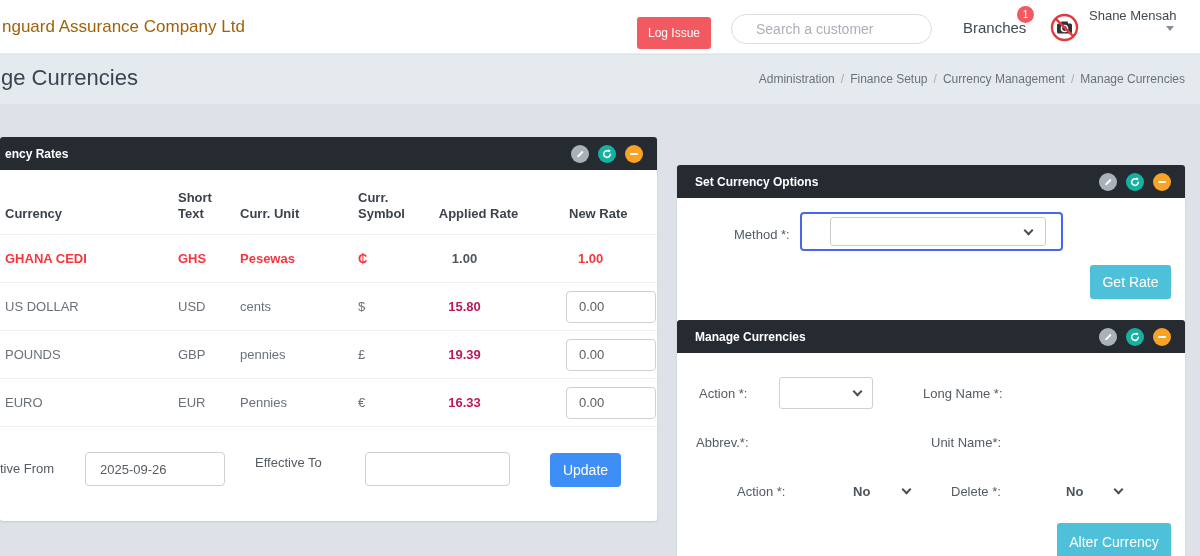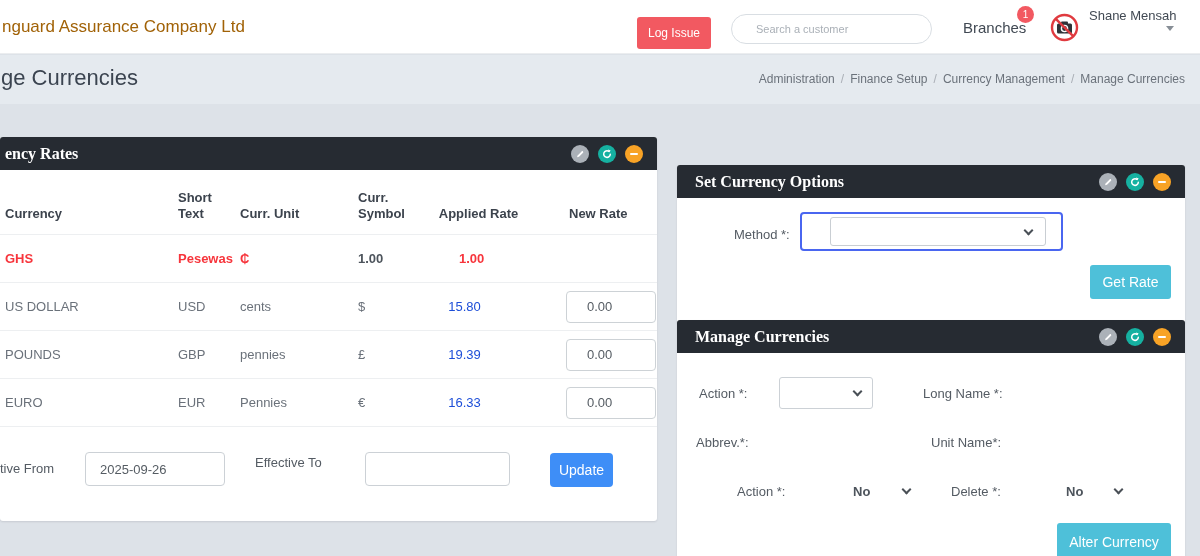--- a/index.html
+++ b/index.html
@@ -5,63 +5,63 @@
   * { margin:0; padding:0; box-sizing:border-box; }
   html,body { width:1200px; height:556px; }
   body { font-family:"Liberation Sans","DejaVu Sans",sans-serif; background:#dde2e8; }
   #app { position:relative; width:1200px; height:556px; overflow:hidden; background:#dde2e8; }
 
   
   .topbar { position:absolute; left:0; top:0; width:1200px; height:54px; background:#ffffff; border-bottom:1px solid #ebedef; }
   .company { position:absolute; left:2px; top:17px; font-size:17px; color:#a16207; white-space:nowrap; }
   .log-issue { position:absolute; left:637px; top:17px; height:32px; line-height:25px; padding:0 11px; background:#f25961; color:#fff; font-size:12px; border:none; border-radius:3px; cursor:pointer; }
   .searchbox { position:absolute; left:731px; top:14px; width:201px; height:30px; border:1px solid #d9dee3; border-radius:15px; background:#fff; }
-  .searchbox input { position:absolute; left:24px; top:1px; width:165px; height:26px; border:none; outline:none; font-size:11px; color:#c2410c; background:transparent; }
+  .searchbox input { position:absolute; left:24px; top:1px; width:165px; height:26px; border:none; outline:none; font-size:14px; color:#c2410c; background:transparent; }
   .searchbox input::placeholder { color:#aab0b7; }
   .branches { position:absolute; left:963px; top:19px; font-size:15px; color:#414953; }
   .badge { position:absolute; left:1017px; top:6px; width:17px; height:17px; border-radius:50%; background:#f25961; color:#fff; font-size:10px; text-align:center; line-height:17px; }
   .avatar { position:absolute; left:1050px; top:13px; width:29px; height:29px; }
   .username { position:absolute; left:1089px; top:8px; font-size:13px; color:#414953; cursor:pointer; }
   .caret-down { position:absolute; left:1166px; top:26px; width:0; height:0; border-left:4px solid transparent; border-right:4px solid transparent; border-top:5px solid #878e96; }
 
   
   .title-band { position:absolute; left:0; top:55px; width:1200px; height:49px; background:#e5eaef; }
   .page-title { position:absolute; left:1px; top:10px; font-size:22px; font-weight:500; color:#3b4450; white-space:nowrap; }
   .breadcrumb { position:absolute; right:15px; top:17px; font-size:12px; color:#6b727b; white-space:nowrap; }
   .breadcrumb .sep { color:#a9aeb5; margin:0 6px; }
   .breadcrumb span[data-interactable="true"] { cursor:pointer; }
 
   
   .card { position:absolute; background:#fff; border-radius:3px; box-shadow:0 1px 2px rgba(40,45,50,.12); }
   .panel-head { position:relative; height:33px; background:#262b32; border-radius:3px 3px 0 0; display:flex; align-items:center; }
-  .panel-title { color:#fff; font-size:16px; font-weight:bold;font-family:Liberation Serif, serif; }
+  .panel-title { color:#fff; font-size:12px; font-weight:bold; }
   .panel-icons { position:absolute; right:14px; top:7.5px; display:flex; gap:9px; }
   .icn { width:18px; height:18px; border-radius:50%; display:flex; align-items:center; justify-content:center; cursor:pointer; }
   .icn-gray { background:#abb1b8; }
   .icn-teal { background:#16b1a1; }
   .icn-orange { background:#f8a326; }
   .minus-bar { width:8px; height:2px; background:#fff; border-radius:1px; }
 
   
   #card-rates { left:0; top:137px; width:657px; height:384px; }
   #card-rates .panel-title { padding-left:5px; }
   .rate-table { width:657px; }
   .trow { display:grid; grid-template-columns:178px 62px 118px 71px 119px 1fr; align-items:center; }
   .thead { align-items:end; padding-top:20px; padding-bottom:12px; border-bottom:1px solid #edeff1; }
   .thead > div { font-size:13px; font-weight:bold; color:#3c434d; line-height:16px; }
   .th-currency { padding-left:5px; }
   .th-applied { text-align:center; padding-right:20px; }
   .th-newrate { padding-left:21px; }
   .tr-data { height:48px; border-bottom:1px solid #edeff1; font-size:13px; color:#6a717a; }
   .tr-data > div:first-child { padding-left:5px; }
   .tr-red > div { color:#f7353c; font-weight:bold; }
-  .num { text-align:center; padding-right:48px; font-weight:normal; color:#1d4ed8; }
+  .num { text-align:center; padding-right:48px; font-weight:bold; color:#be185d; }
   .tr-red .num { color:#4d545c; }
   .newrate-text { padding-left:30px; font-weight:bold; color:#4d545c; }
-  .rate-input { margin-left:18px; width:90px; height:32px; border:1px solid #cdd2d6; border-radius:4px; font-size:13px; color:#555c63; padding-left:20px; outline:none; font-family:inherit; }
+  .rate-input { margin-left:18px; width:90px; height:32px; border:1px solid #cdd2d6; border-radius:4px; font-size:13px; color:#555c63; padding-left:12px; outline:none; font-family:inherit; }
   .fld-label { position:absolute; font-size:13px; color:#545b63; }
   .date-input, .plain-input { position:absolute; height:34px; border:1px solid #ccd1d6; border-radius:4px; font-size:13px; color:#555c63; padding-left:14px; outline:none; font-family:inherit; background:#fff; }
   .btn-blue { position:absolute; background:#3e8ef7; color:#fff; border:none; border-radius:4px; font-size:14px; cursor:pointer; font-family:inherit; }
   .btn-cyan { position:absolute; background:#4ec0d9; color:#fff; border:none; border-radius:3px; font-size:14px; cursor:pointer; font-family:inherit; }
 
   
   #card-options { left:677px; top:137px; width:508px; height:159px;margin-top:28px; }
   #card-options .panel-title, #card-manage .panel-title { padding-left:18px; }
   .method-ring { position:absolute; left:123px; top:47px; width:263px; height:39px; border:2px solid #4a66f0; border-radius:4px; background:#fff; }
   .method-select { position:absolute; left:28px; top:3px; width:216px; height:29px; border:1px solid #c9ced3; border-radius:3px; background:#fff; cursor:pointer; }
@@ -130,20 +130,21 @@
       <div class="trow thead" data-interactable="false">
         <div class="th-currency" data-interactable="false">Currency</div>
         <div data-interactable="false">Short Text</div>
         <div data-interactable="false">Curr. Unit</div>
         <div data-interactable="false">Curr. Symbol</div>
         <div class="th-applied" data-interactable="false">Applied Rate</div>
         <div class="th-newrate" data-interactable="false">New Rate</div>
       </div>
 
       <div class="trow tr-data tr-red" data-interactable="false">
+        <div data-interactable="false">GHANA CEDI</div>
         <div data-interactable="false">GHS</div>
         <div data-interactable="false">Pesewas</div>
         <div data-interactable="false">₵</div>
         <div class="num" data-interactable="false">1.00</div>
         <div class="newrate-text" data-interactable="false">1.00</div>
       </div>
 
       <div class="trow tr-data" data-interactable="false">
         <div data-interactable="false">US DOLLAR</div>
         <div data-interactable="false">USD</div>
@@ -169,21 +170,21 @@
         <div data-interactable="false">€</div>
         <div class="num" data-interactable="false">16.33</div>
         <div><input class="rate-input" data-interactable="true" value="0.00" style=""></div>
       </div>
     </div>
 
     <div class="fld-label" style="left:0; top:324px;" data-interactable="false">tive From</div>
     <input class="date-input" style="left: 85px; top: 315px; width: 140px;" data-interactable="true" value="2025-09-26">
     <div class="fld-label" style="left:255px; top:318px;" data-interactable="false">Effective To</div>
     <input class="date-input" style="left: 365px; top: 315px; width: 145px;" data-interactable="true" value="">
-    <button class="btn-blue" style="left:550px; top:316px; width:63px; height:34px;" data-interactable="true">Update</button>
+    <button class="btn-blue" style="left:550px; top:316px; width:71px; height:34px;" data-interactable="true">Update</button>
   </div>
 
   <div class="card" id="card-options" data-interactable="false">
     <div class="panel-head" data-interactable="false">
       <div class="panel-title" data-interactable="false">Set Currency Options</div>
       <div class="panel-icons" data-interactable="false">
         <div class="icn icn-gray" data-interactable="true">
           <svg width="10" height="10" viewBox="0 0 10 10">
               <path d="M2 8.2 L2.6 6.4 L6.6 2.4 C7 2 7.6 2 8 2.4 C8.4 2.8 8.4 3.4 8 3.8 L4 7.8 L2 8.2 Z" fill="#fff"></path>
             </svg>

